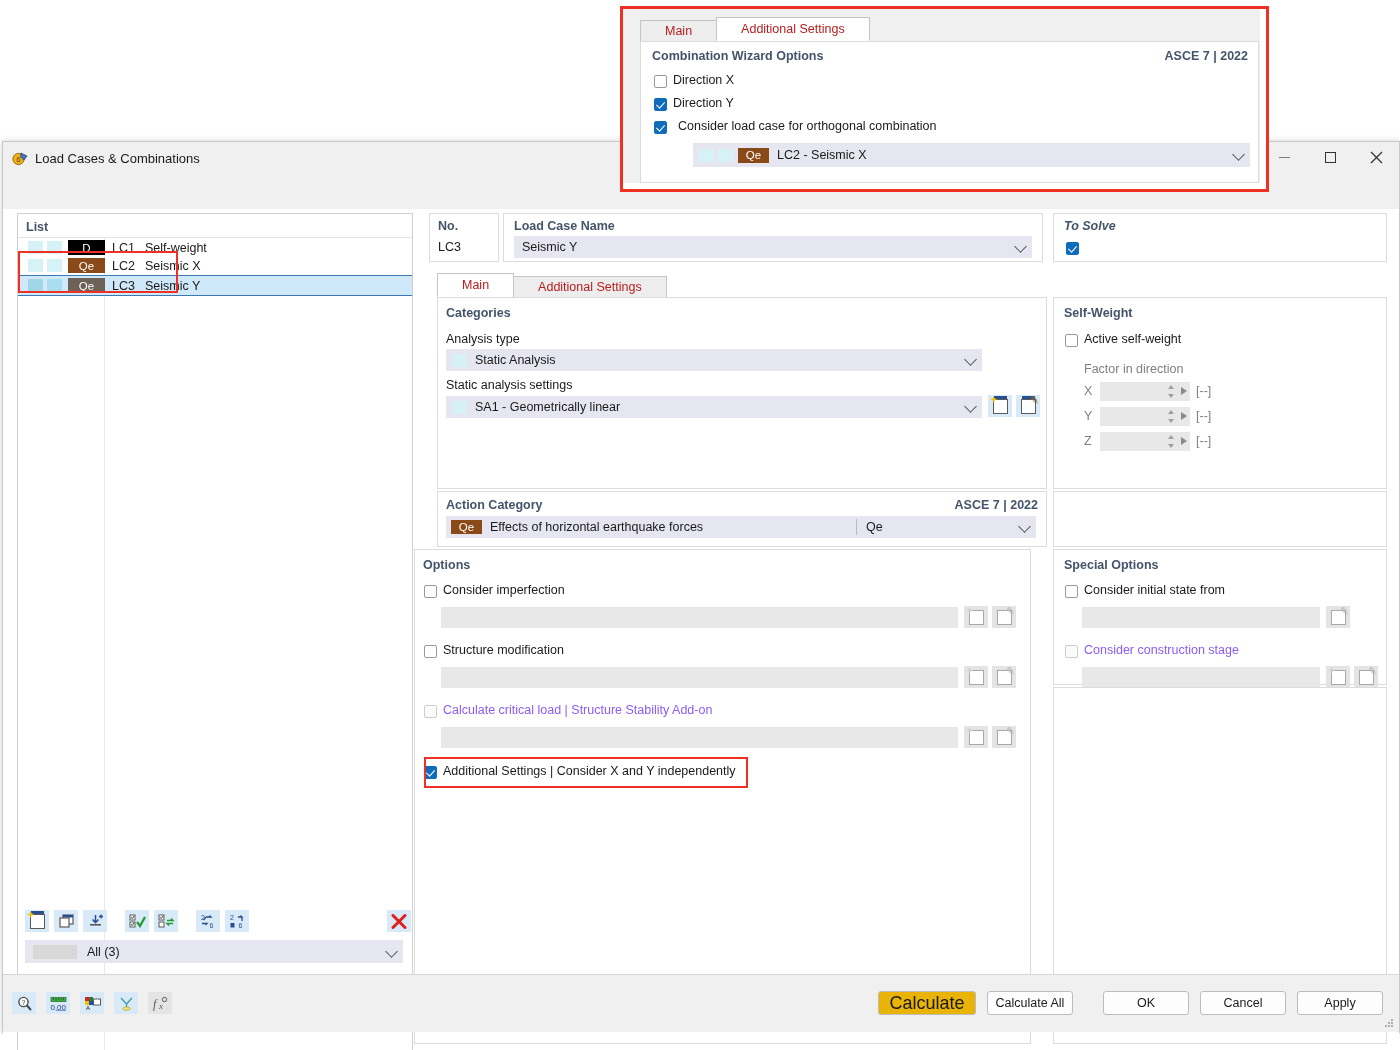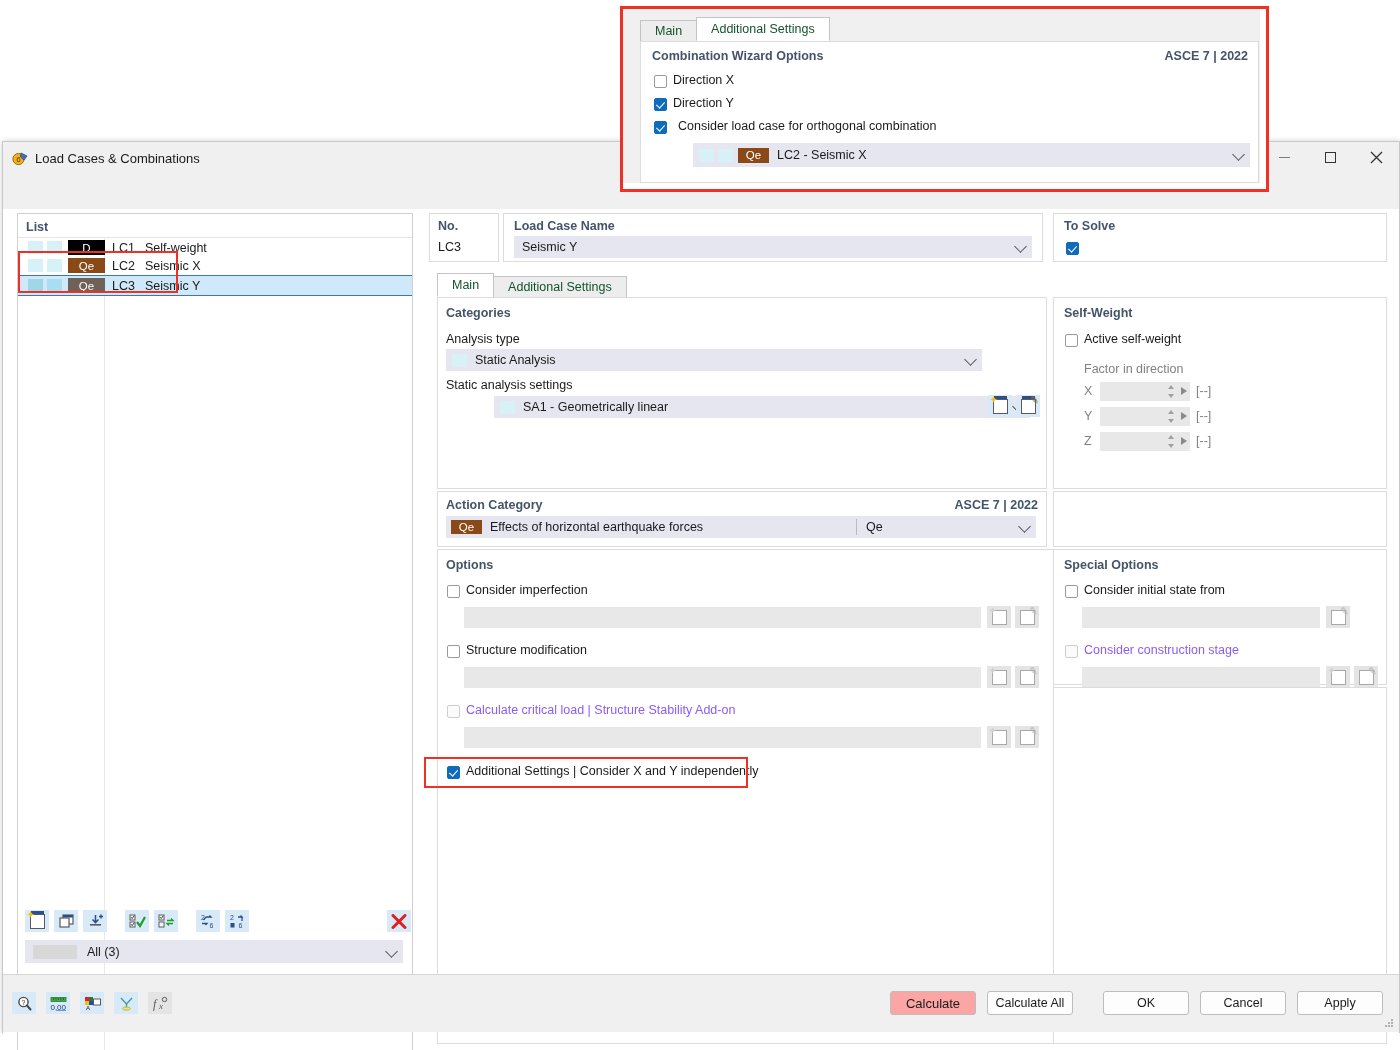--- a/index.html
+++ b/index.html
@@ -134,23 +134,23 @@
   }
   .wbtn {
     position: absolute; top: 0; width: 46px; height: 31px;
     display: flex; align-items: center; justify-content: center;
     color: #333; font-size: 13px;
   }
 
   
   .tabstrip { position: absolute; display: flex; align-items: flex-end; }
   .tab {
-    height: 21px; padding: 0 14px;
+    height: 21px; padding: 0 24px;
     background: #ededed; border: 1px solid #c4c4c4; border-bottom: none;
-    display: flex; align-items: center; font-size: 12.5px; color: #14532d;
+    display: flex; align-items: center; font-size: 12.5px; color: #b91c1c;
     margin-right: -1px; box-sizing: border-box;
   }
   .tab.active { background: #ffffff; height: 24px; border-bottom: 1px solid #ffffff; }
 
   
   .lrow { position: absolute; left: 0; height: 17px; display: flex; align-items: center; font-size: 12.5px; }
   .badge {
     width: 37px; height: 15px; display: flex; align-items: center; justify-content: center;
     color: #fff; font-size: 11.5px;
   }
@@ -309,40 +309,40 @@
     </div>
 
     <div class="grp" style="left:500px; top:71px; width:538px; height:47px;">
       <div class="grp-title" style="position:absolute; left:10px; top:5px;">Load Case Name</div>
       <div class="combo" style="position:absolute; left:10px; top:22px; width:518px;">
         <span style="margin-left:8px;">Seismic Y</span>
         <span class="chev"></span>
       </div>
     </div>
 
-    <div class="grp" style="left:1050px; top:71px; width:332px; height:47px;">
+    <div class="grp" style="left:1050px; top:71px; width:332px; height:47px;font-style:italic;">
       <div class="grp-title" style="position:absolute; left:10px; top:5px;">To Solve</div>
       <span class="cb on" style="position:absolute; left:12px; top:28px;"></span>
     </div>
 
     <div class="tabstrip" style="left:434px; top:131px; height:24px;">
       <div class="tab active">Main</div>
       <div class="tab">Additional Settings</div>
     </div>
 
     <div class="grp" style="left:434px; top:155px; width:608px; height:190px;">
       <div class="grp-title" style="position:absolute; left:8px; top:8px;">Categories</div>
       <div class="lbl" style="position:absolute; left:8px; top:34px;">Analysis type</div>
       <div class="combo" style="position:absolute; left:8px; top:51px; width:536px;">
         <span class="swatch" style="margin-left:6px;"></span>
         <span style="margin-left:8px;">Static Analysis</span>
         <span class="chev"></span>
       </div>
       <div class="lbl" style="position:absolute; left:8px; top:80px;">Static analysis settings</div>
-      <div class="combo" style="position:absolute; left:8px; top:98px; width:536px;margin-left:48px;">
+      <div class="combo" style="position:absolute; left:8px; top:98px; width:536px;">
         <span class="swatch" style="margin-left:6px;"></span>
         <span style="margin-left:8px;">SA1 - Geometrically linear</span>
         <span class="chev"></span>
       </div>
       <div class="ibtn" style="position:absolute; left:550px; top:97px;">
         <span class="doc hdr">
             <span class="star">✦</span>
           </span>
       </div>
       <div class="ibtn" style="position:absolute; left:578px; top:97px;">
@@ -357,21 +357,21 @@
       <div class="grp-title" style="position:absolute; right:8px; top:6px;">ASCE 7 | 2022</div>
       <div class="combo" style="position:absolute; left:8px; top:24px; width:590px;">
         <span class="badge" style="background:#8a4a18; margin-left:5px; width:31px; height:14px;">Qe</span>
         <span style="margin-left:8px;">Effects of horizontal earthquake forces</span>
         <span style="position:absolute; left:410px; top:3px; width:1px; height:16px; background:#b9b9c9;"></span>
         <span style="position:absolute; left:420px;">Qe</span>
         <span class="chev"></span>
       </div>
     </div>
 
-    <div class="grp" style="left:434px; top:407px; width:608px; height:493px;padding-left:7px;">
+    <div class="grp" style="left:411px; top:407px; width:608px; height:493px;padding-left:7px;">
       <div class="grp-title" style="position:absolute; left:8px; top:8px;">Options</div>
 
       <span class="cb" style="position:absolute; left:9px; top:35px;"></span>
       <div class="lbl" style="position:absolute; left:28px; top:33px;">Consider imperfection</div>
       <div class="field-dis" style="position:absolute; left:26px; top:57px; width:517px;"></div>
       <div class="ibtn grey" style="position:absolute; left:549px; top:56px;">
         <span class="doc" style="border-color:#a8a8a8;">
             <span class="star" style="color:#cfcfcf;">✦</span>
           </span>
       </div>
@@ -514,21 +514,21 @@
       <div class="ibtn grey">
         <svg width="17" height="15" viewBox="0 0 17 15">
           <text x="1" y="12" font-size="12" fill="#5a5a5a" font-style="italic" font-family="Liberation Serif, serif">f</text>
           <text x="7" y="13" font-size="9" fill="#5a5a5a" font-style="italic" font-family="Liberation Serif, serif">x</text>
           <circle cx="12.5" cy="3.5" r="2.2" fill="none" stroke="#5a5a5a" stroke-width="1"></circle>
         </svg>
       </div>
     </div>
 
     <div style="position:absolute; right:16px; top:849px; display:flex; gap:11px;">
-      <button style="width:86px;height:24px;background:#fca5a5;border:1px solid #bdbdbd;border-radius:3px;font-family:'Liberation Sans',sans-serif;font-size:13px;color:#1a1a1a;">Calculate</button>
+      <button style="width:98px;height:24px;background:#eab308;border:1px solid #bdbdbd;border-radius:3px;font-family:'Liberation Sans',sans-serif;font-size:18px;color:#1a1a1a;">Calculate</button>
       <button style="width:86px;height:24px;background:#fdfdfd;border:1px solid #bdbdbd;border-radius:3px;font-family:'Liberation Sans',sans-serif;font-size:12.5px;color:#1a1a1a;">Calculate All</button>
       <div style="width:8px;"></div>
       <button style="width:86px;height:24px;background:#fdfdfd;border:1px solid #bdbdbd;border-radius:3px;font-family:'Liberation Sans',sans-serif;font-size:12.5px;color:#1a1a1a;">OK</button>
       <button style="width:86px;height:24px;background:#fdfdfd;border:1px solid #bdbdbd;border-radius:3px;font-family:'Liberation Sans',sans-serif;font-size:12.5px;color:#1a1a1a;">Cancel</button>
       <button style="width:86px;height:24px;background:#fdfdfd;border:1px solid #bdbdbd;border-radius:3px;font-family:'Liberation Sans',sans-serif;font-size:12.5px;color:#1a1a1a;">Apply</button>
     </div>
 
     <svg style="position:absolute; right:4px; bottom:3px;" width="12" height="12" viewBox="0 0 12 12">
       <g fill="#b0b0b0">
         <rect x="8" y="2" width="2" height="2"></rect>

